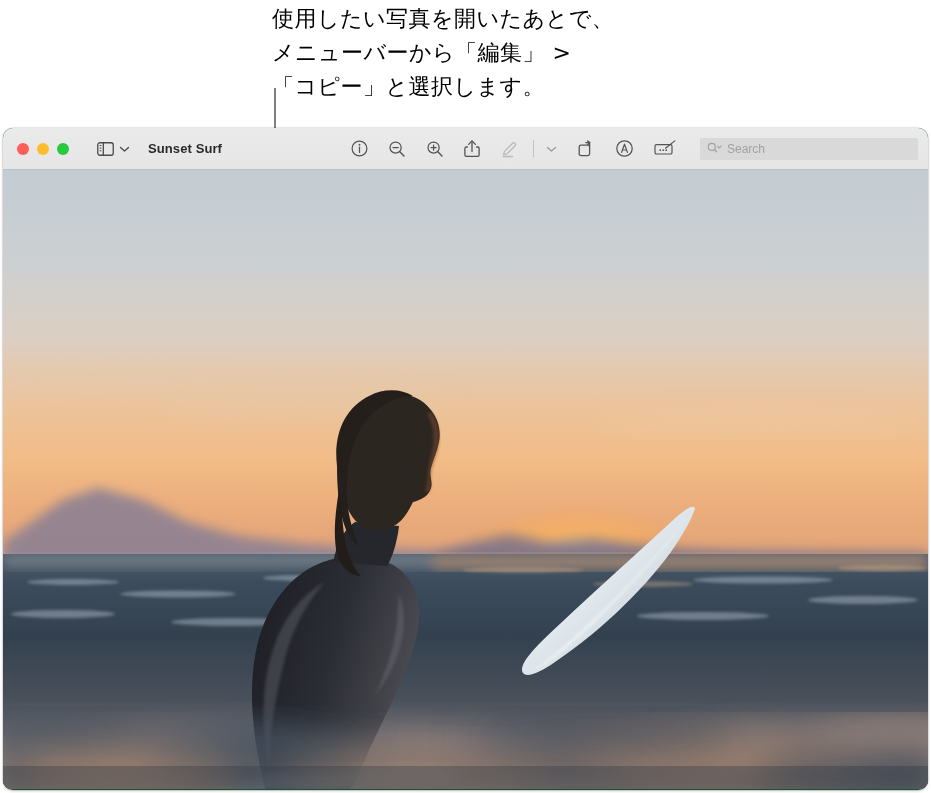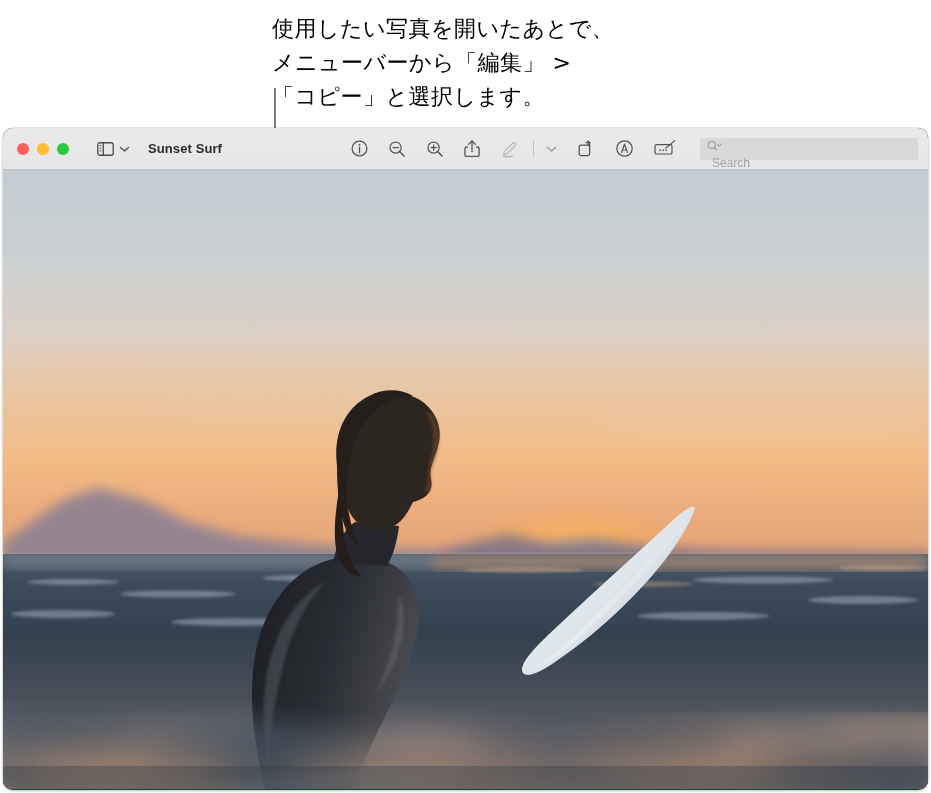--- a/index.html
+++ b/index.html
@@ -13,21 +13,21 @@
     position: relative;
     overflow: hidden;
     font-family: "Liberation Sans", sans-serif;
     -webkit-font-smoothing: antialiased;
   }
 
   
   #annotation-callout {
     position: absolute;
     left: 272px;
-    top: 12px;
+    top: 2px;
     width: 640px;
     color: #000000;
     font-family: "DejaVu Sans", sans-serif;
     font-size: 22px;
     line-height: 34px;
     letter-spacing: 0.5px;
     white-space: pre-line;
     user-select: none;
   }
   #annotation-leader {
@@ -116,24 +116,23 @@
   }
   .chev-btn { margin-left: 12px; display:flex; align-items:center; }
 
   #search-field {
     margin-left: 22px;
     width: 218px;
     height: 22px;
     border-radius: 1px;
     background: #d9d9d9;
     display: flex;
-    align-items: flex-start;
+    align-items: center;
     padding: 0 7px;
     box-sizing: border-box;
-    flex-direction: column;
   }
   #search-placeholder {
     font-size: 12px;
     color: #a2a2a2;
     margin-left: 5px;
   }
 
   
   #photo {
     position: relative;

